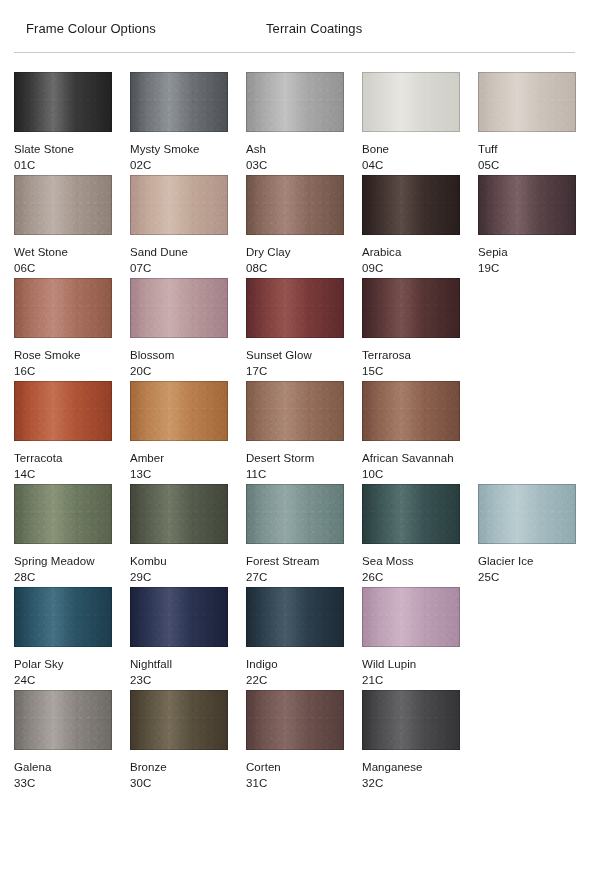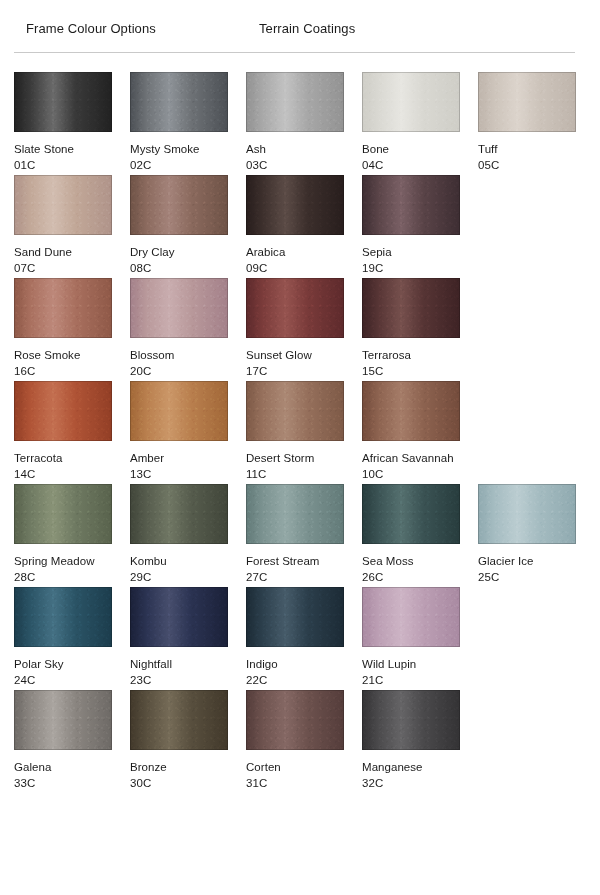--- a/index.html
+++ b/index.html
@@ -31,21 +31,21 @@
   .header-title {
     position: absolute;
     top: 21px;
     font-size: 13px;
     line-height: 16px;
     letter-spacing: 0.1px;
     color: #1c1c1c;
     white-space: nowrap;
   }
   .header-title.col-a { left: 0px; }
-  .header-title.col-b { left: 233px; }
+  .header-title.col-b { left: 240px; }
 
   .divider {
     position: absolute;
     left: 14px;
     right: 25px;
     top: 52px;
     height: 1px;
     background: #c9c9c9;
   }
 
@@ -144,20 +144,25 @@
           <div class="chip-code">04C</div>
         </div>
         <div class="cell">
           <div class="chip" style="background: linear-gradient(90deg, rgb(191, 181, 172) 0%, rgb(205, 196, 187) 16%, rgb(220, 212, 204) 40%, rgb(205, 196, 187) 62%, rgb(191, 181, 172) 100%);"></div>
           <div class="chip-name">Tuff</div>
           <div class="chip-code">05C</div>
         </div>
       </div>
       <div class="row">
         <div class="cell">
+          <div class="chip" style="background: linear-gradient(90deg, rgb(143, 129, 120) 0%, rgb(166, 152, 143) 16%, rgb(188, 176, 168) 40%, rgb(166, 152, 143) 62%, rgb(143, 129, 120) 100%);"></div>
+          <div class="chip-name">Wet Stone</div>
+          <div class="chip-code">06C</div>
+        </div>
+        <div class="cell">
           <div class="chip" style="background: linear-gradient(90deg, rgb(176, 148, 138) 0%, rgb(194, 168, 152) 16%, rgb(210, 189, 176) 40%, rgb(194, 168, 152) 62%, rgb(176, 148, 138) 100%);"></div>
           <div class="chip-name">Sand Dune</div>
           <div class="chip-code">07C</div>
         </div>
         <div class="cell">
           <div class="chip" style="background: linear-gradient(90deg, rgb(111, 83, 71) 0%, rgb(139, 106, 94) 16%, rgb(164, 131, 122) 40%, rgb(139, 106, 94) 62%, rgb(111, 83, 71) 100%);"></div>
           <div class="chip-name">Dry Clay</div>
           <div class="chip-code">08C</div>
         </div>
         <div class="cell">

